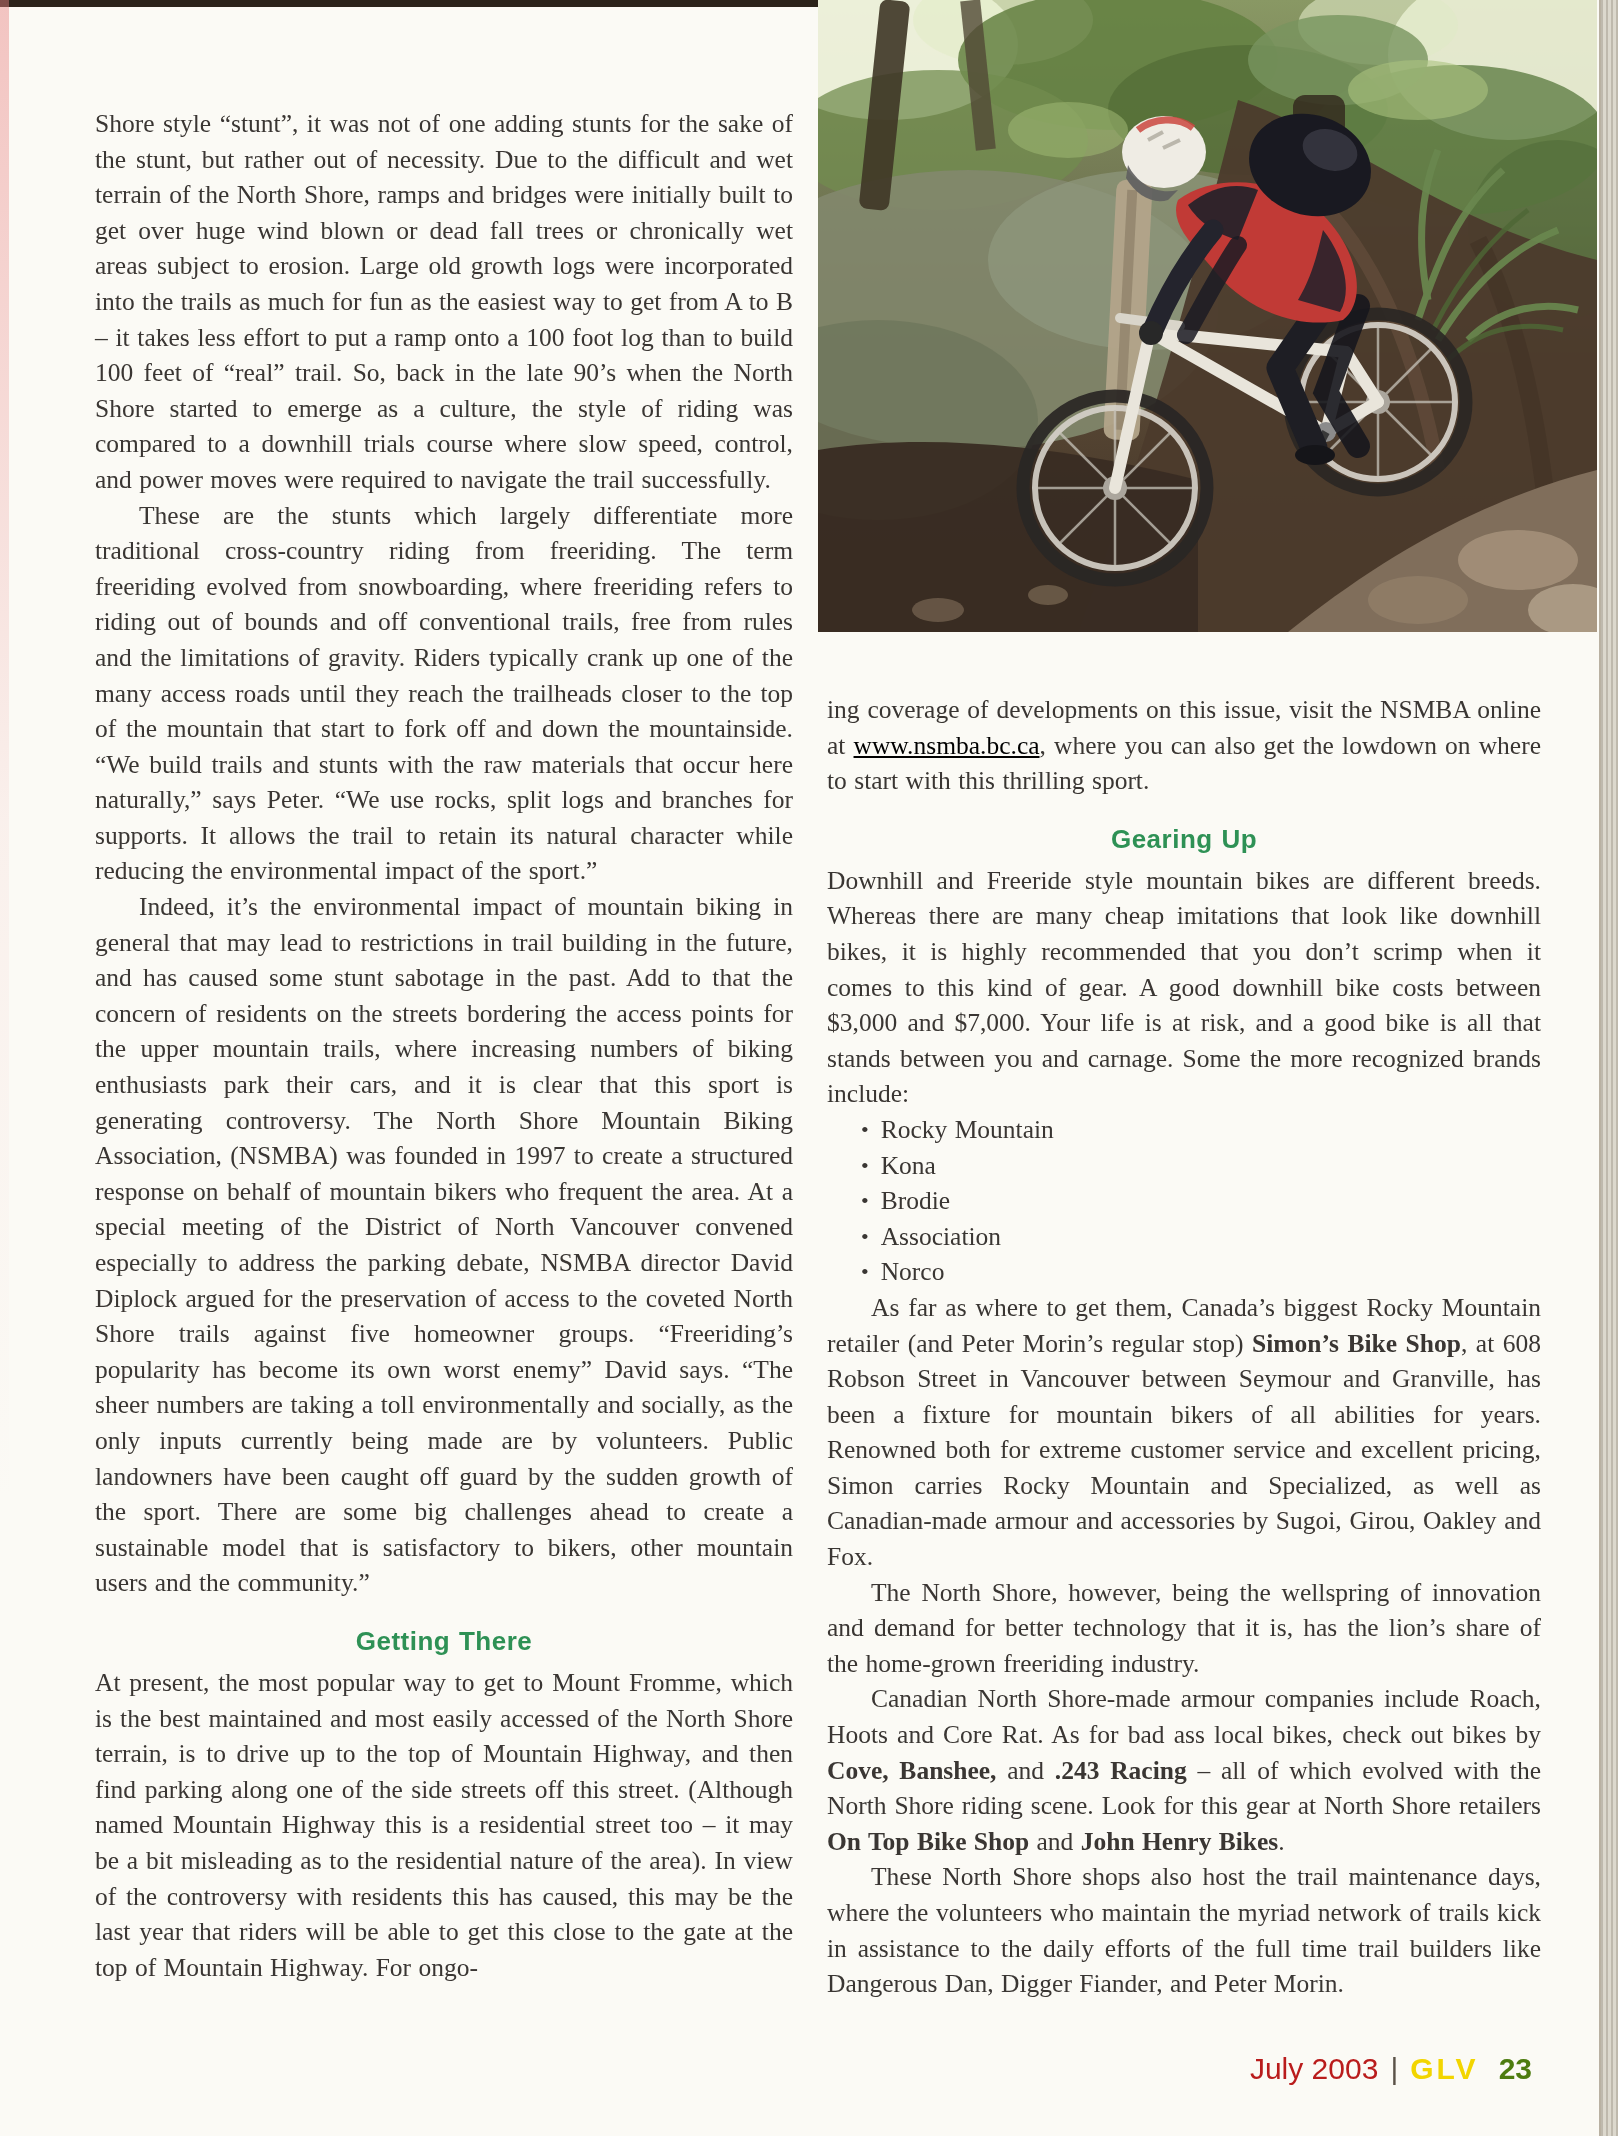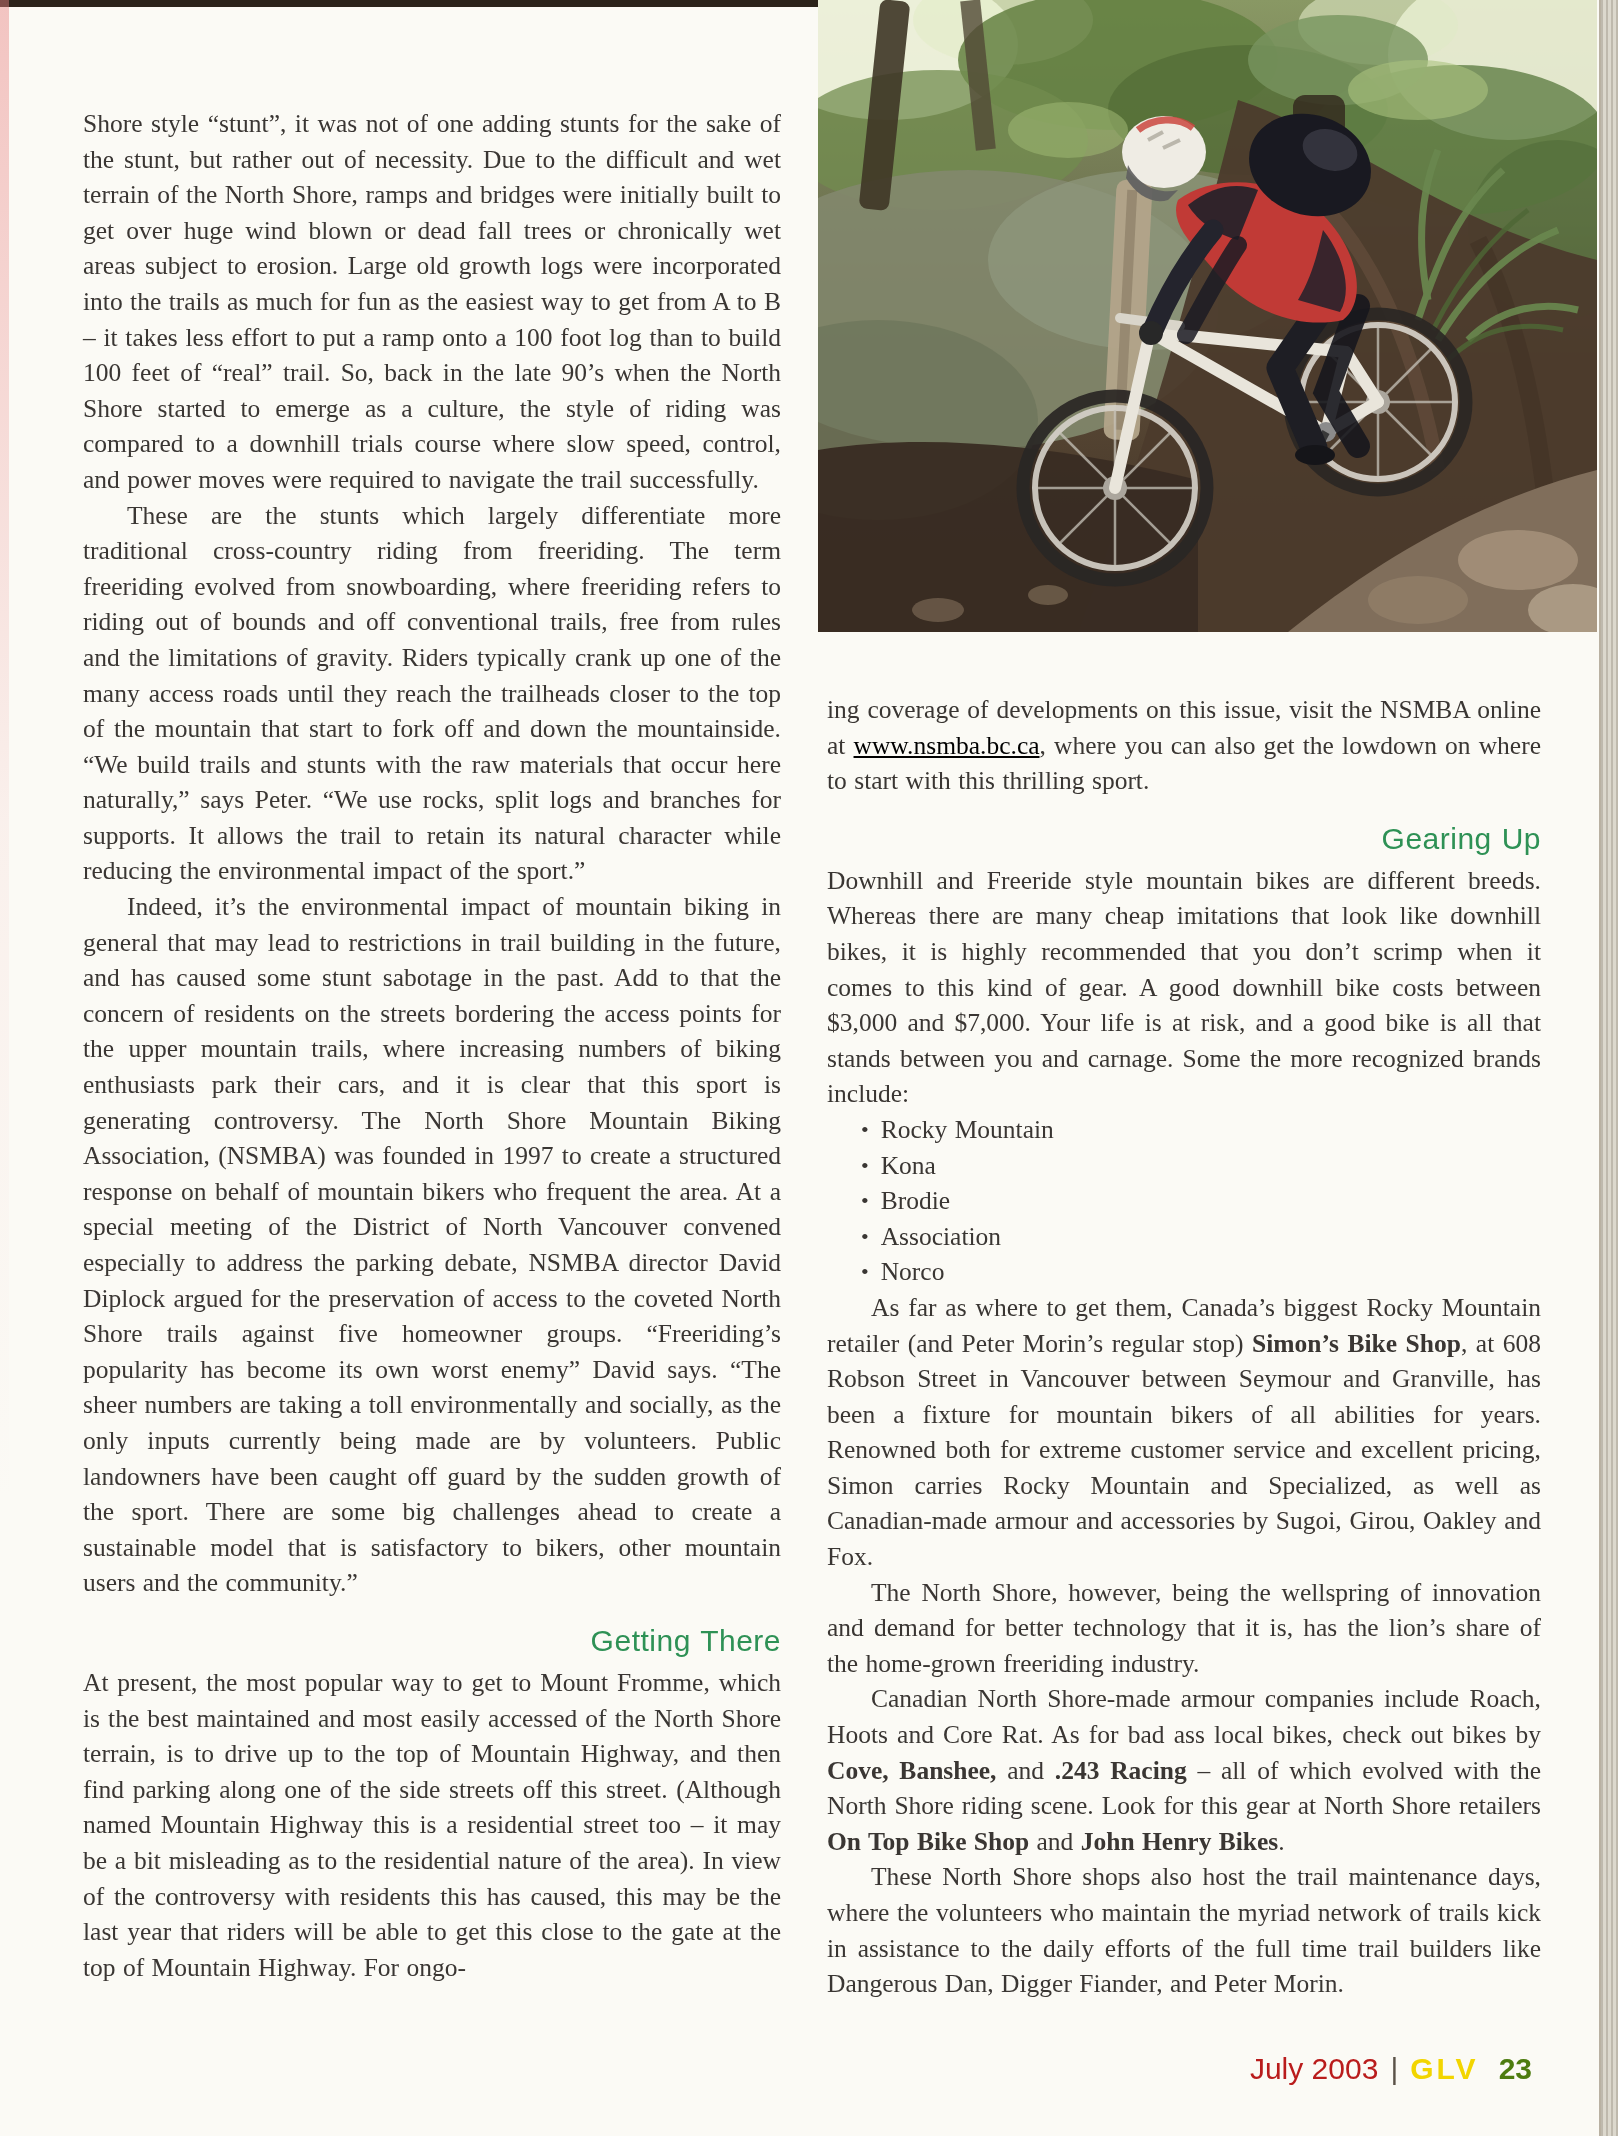--- a/index.html
+++ b/index.html
@@ -11,28 +11,28 @@
   .scan-top{position:absolute;left:0;top:0;width:818px;height:7px;background:#2b231a;}
   .scan-left{position:absolute;left:0;top:0;width:9px;height:1500px;
     background:linear-gradient(to bottom, rgba(232,130,130,.45), rgba(244,196,196,.18) 55%, rgba(244,220,220,0));}
   .scan-right{position:absolute;left:1599px;top:0;width:19px;height:2136px;
     background-color:#dcd8cd;
     background-image:repeating-linear-gradient(90deg, rgba(115,105,90,.28) 0 2px, rgba(0,0,0,0) 2px 5px);
     border-left:2px solid #b9b1a2;}
   .photo{position:absolute;left:818px;top:0;width:779px;height:632px;overflow:hidden;}
   .photo svg{display:block;}
   .col{position:absolute;text-align:justify;font-size:25.5px;line-height:35.6px;word-spacing:1px;}
-  .col-left{left:83px;top:106px;width:698px;}
+  .col-left{left:95px;top:106px;width:698px;}
   .col-right{left:827px;top:692px;width:714px;}
   .col p{margin:0;}
   p.indent{text-indent:44px;}
   h2{
-    font-family:"Liberation Sans", sans-serif;font-weight:normal;
-    font-size:30px;line-height:36px;color:#2e9155;
-    margin:22px 0 6px 0;text-align:right;letter-spacing:0.5px;
+    font-family:"Liberation Sans", sans-serif;font-weight:bold;
+    font-size:26px;line-height:36px;color:#2e9155;
+    margin:22px 0 6px 0;text-align:center;letter-spacing:0.5px;
   }
   .b{font-weight:bold;}
   .link{color:#000000;text-decoration:underline;}
   ul.brands{margin:0;padding:0;list-style:none;text-align:left;}
   ul.brands li{padding-left:34px;line-height:35.6px;}
   ul.brands .bullet{display:inline-block;margin-right:12px;font-size:22px;vertical-align:1px;}
   .footer{
     position:absolute;top:2052px;right:86px;
     font-family:"Liberation Sans", sans-serif;font-size:30px;line-height:34px;
     white-space:nowrap;

